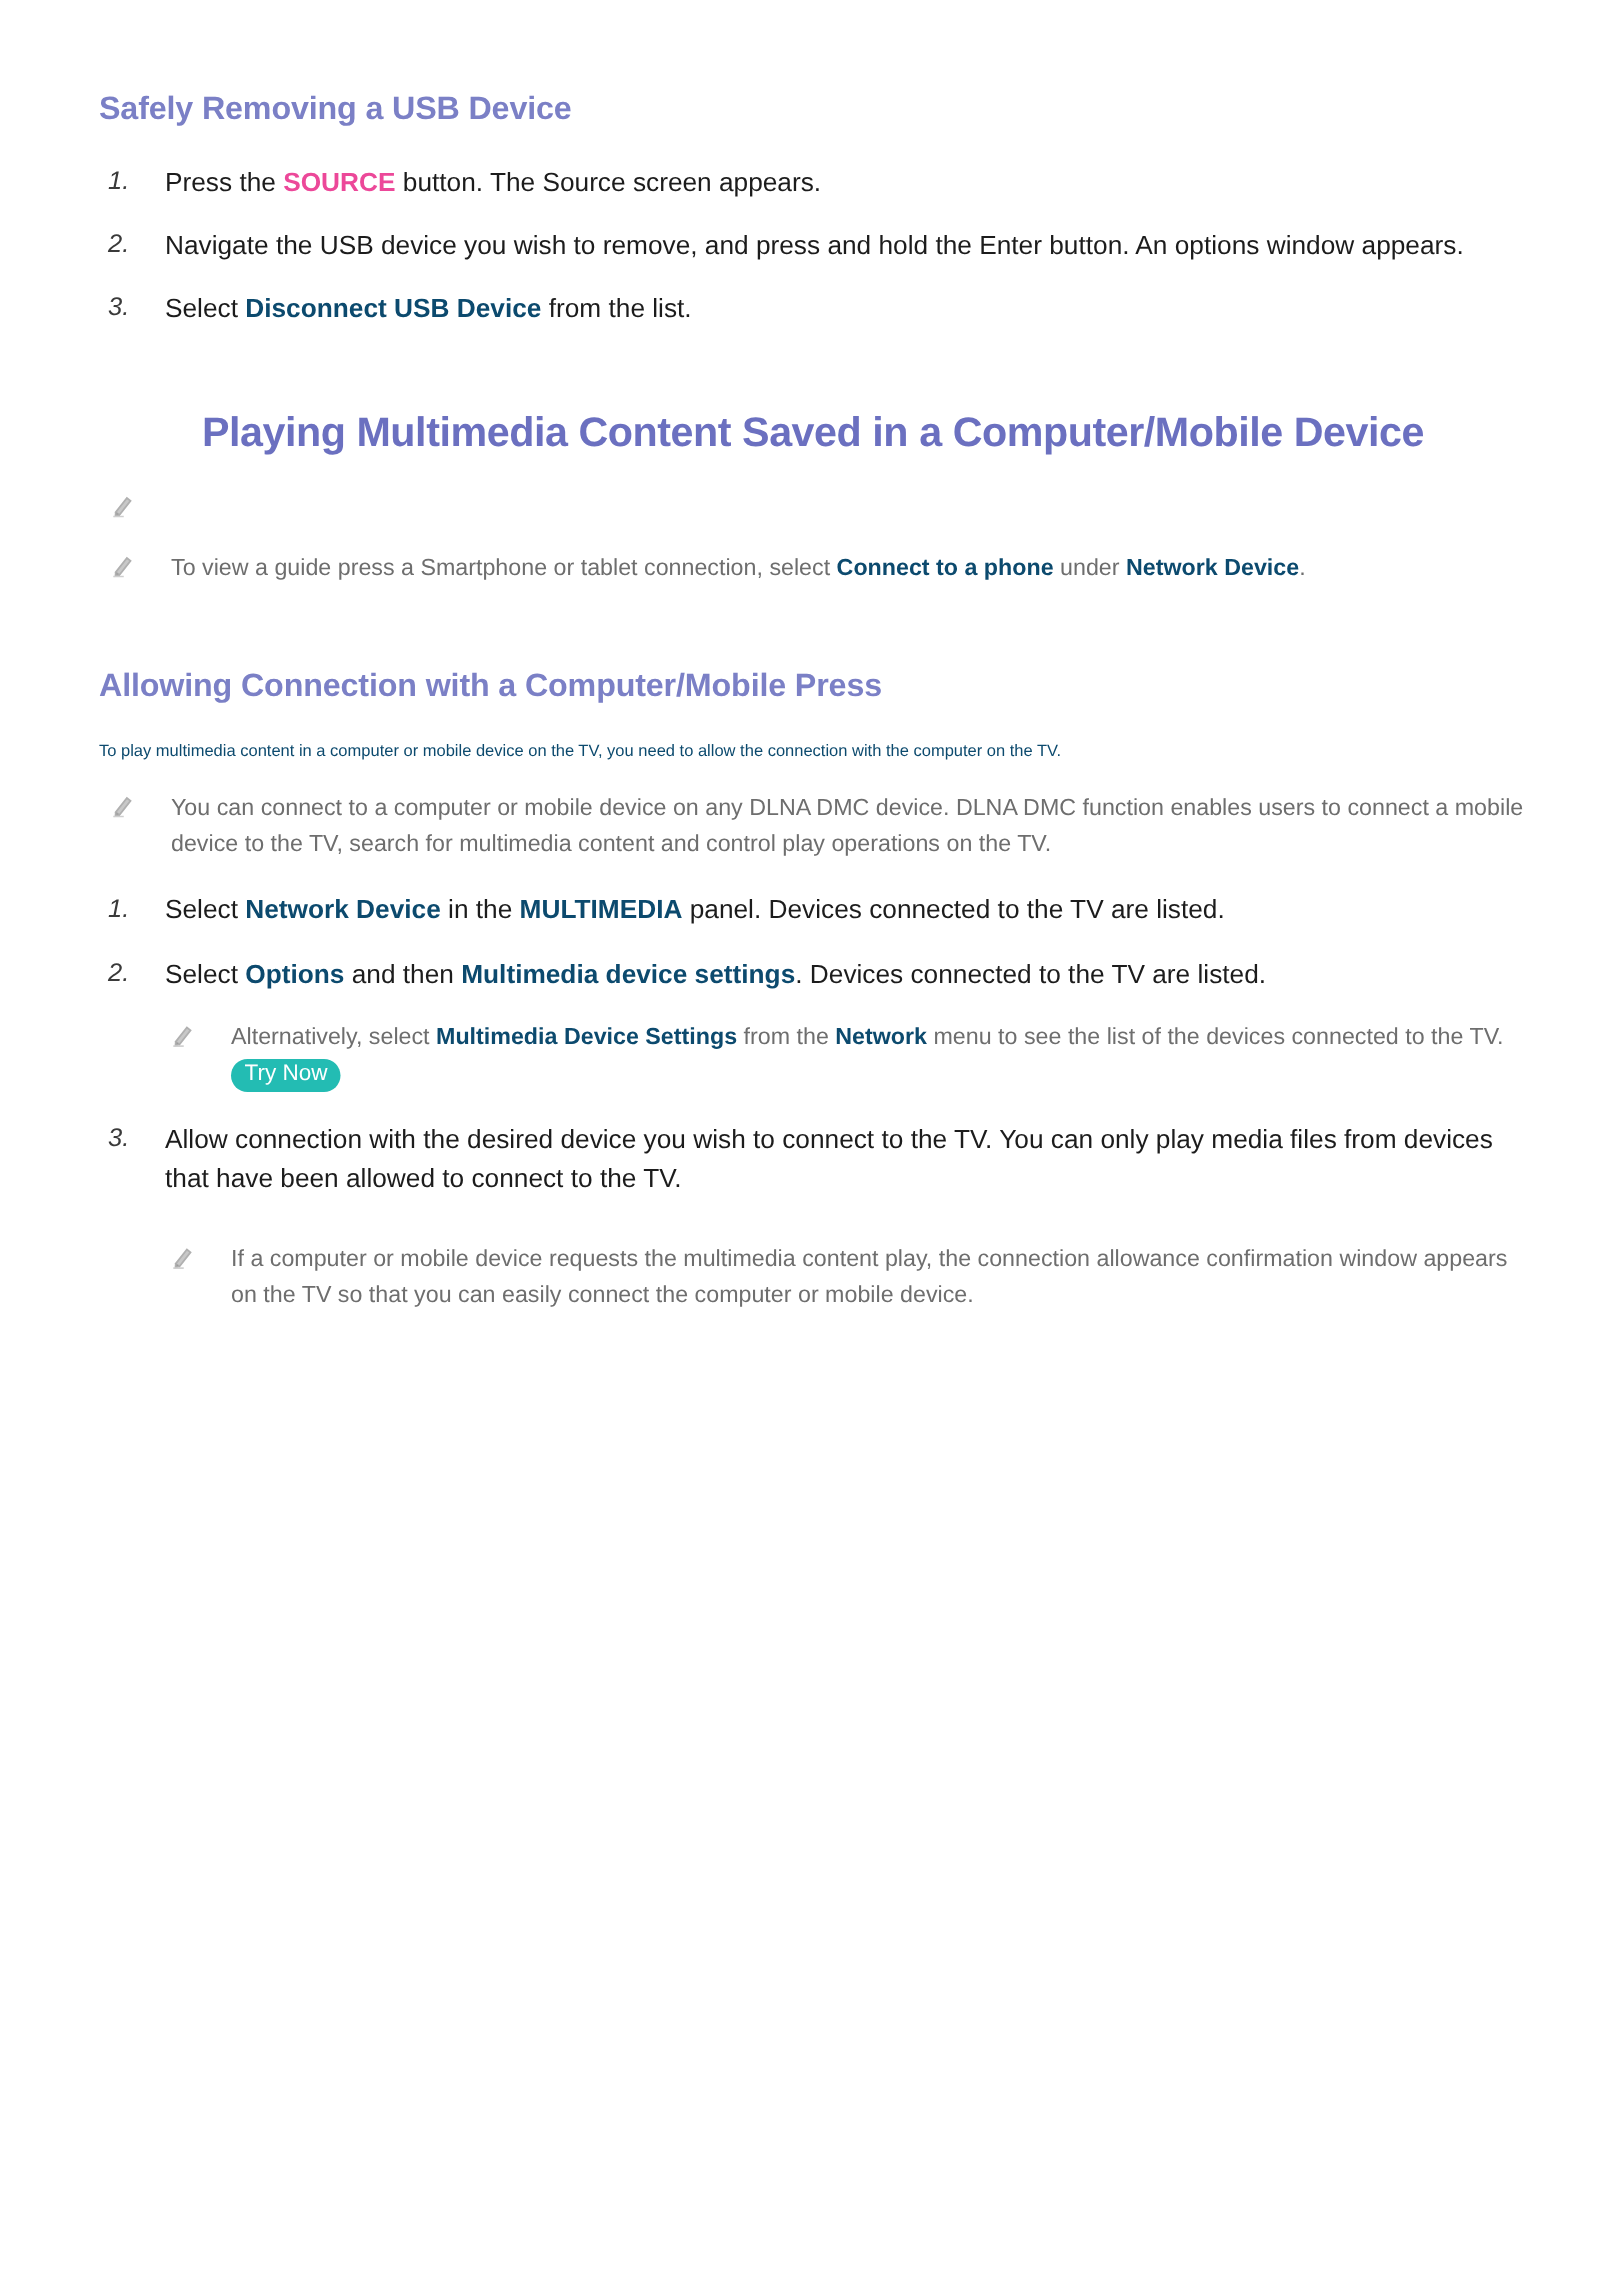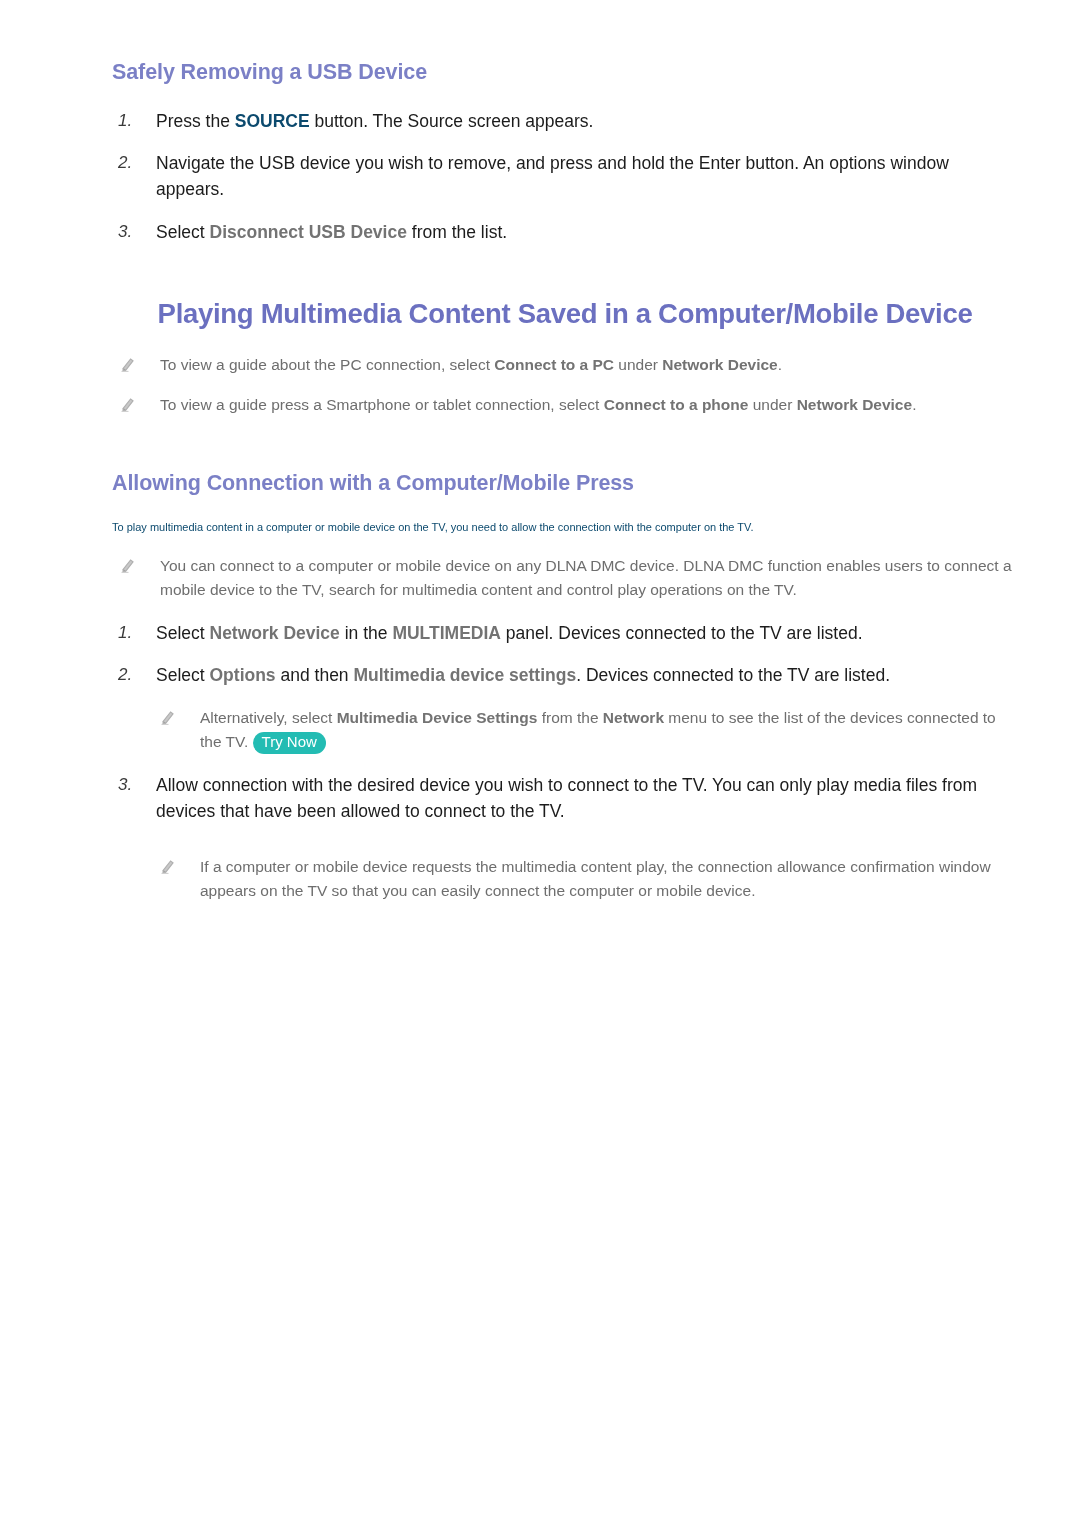--- a/index.html
+++ b/index.html
@@ -10,21 +10,21 @@
   body {
     width: 1080px;
     height: 1527px;
     font-family: "Liberation Sans", sans-serif;
     color: #1a1a1a;
     position: relative;
     overflow: hidden;
   }
   .page {
     box-sizing: border-box;
-    padding: 60px 62px 0 112px;
+    padding: 60px 62px 0 66px;
     width: 1080px;
     height: 1307px;
   }
 
   
   h2.sub-heading {
     font-size: 21.5px;
     font-weight: bold;
     color: #7b80c6;
     margin: 0 0 22px 0;
@@ -85,25 +85,25 @@
 
   
   .indent-1 { margin-left: 8px; }
   .indent-2 { margin-left: 48px; }
   .block-gap-lg { height: 52px; }
   .block-gap-md { height: 30px; }
   .block-gap-sm { height: 18px; }
 
   
   .tok-teal {
+    color: #ec4899;
+    font-weight: bold;
+  }
+  .tok-blue {
     color: #0c4a6e;
-    font-weight: bold;
-  }
-  .tok-blue {
-    color: #737373;
     font-weight: bold;
   }
   .trynow {
     display: inline-block;
     background: #23bcb3;
     color: #ffffff;
     border-radius: 11px;
     padding: 1px 9px 2px 9px;
     font-size: 15px;
     line-height: 1.25;
@@ -151,21 +151,20 @@
     <li class="note">
       <span class="pencil">
         <svg width="16" height="16" viewBox="0 0 16 16" aria-hidden="true">
           <g fill="none" stroke="#b0b0b0" stroke-width="1.2">
             <path d="M3.2 12.4 L10.6 3.0 L13.0 4.9 L5.6 14.3 Z" fill="#c8c8c8"></path>
             <path d="M3.2 12.4 L3.0 15.0 L5.6 14.3" fill="#9a9a9a"></path>
           </g>
           <path d="M1.5 15.4 H8.5" stroke="#cfcfcf" stroke-width="1.1"></path>
         </svg>
       </span>
-      <span class="body"><span>To view a guide about the PC connection, select </span><span class="tok-blue">Connect to a PC</span><span> under </span><span class="tok-blue">Network Device</span><span>.</span></span>
     </li>
     <li class="note">
       <span class="pencil">
         <svg width="16" height="16" viewBox="0 0 16 16" aria-hidden="true">
           <g fill="none" stroke="#b0b0b0" stroke-width="1.2">
             <path d="M3.2 12.4 L10.6 3.0 L13.0 4.9 L5.6 14.3 Z" fill="#c8c8c8"></path>
             <path d="M3.2 12.4 L3.0 15.0 L5.6 14.3" fill="#9a9a9a"></path>
           </g>
           <path d="M1.5 15.4 H8.5" stroke="#cfcfcf" stroke-width="1.1"></path>
         </svg>

